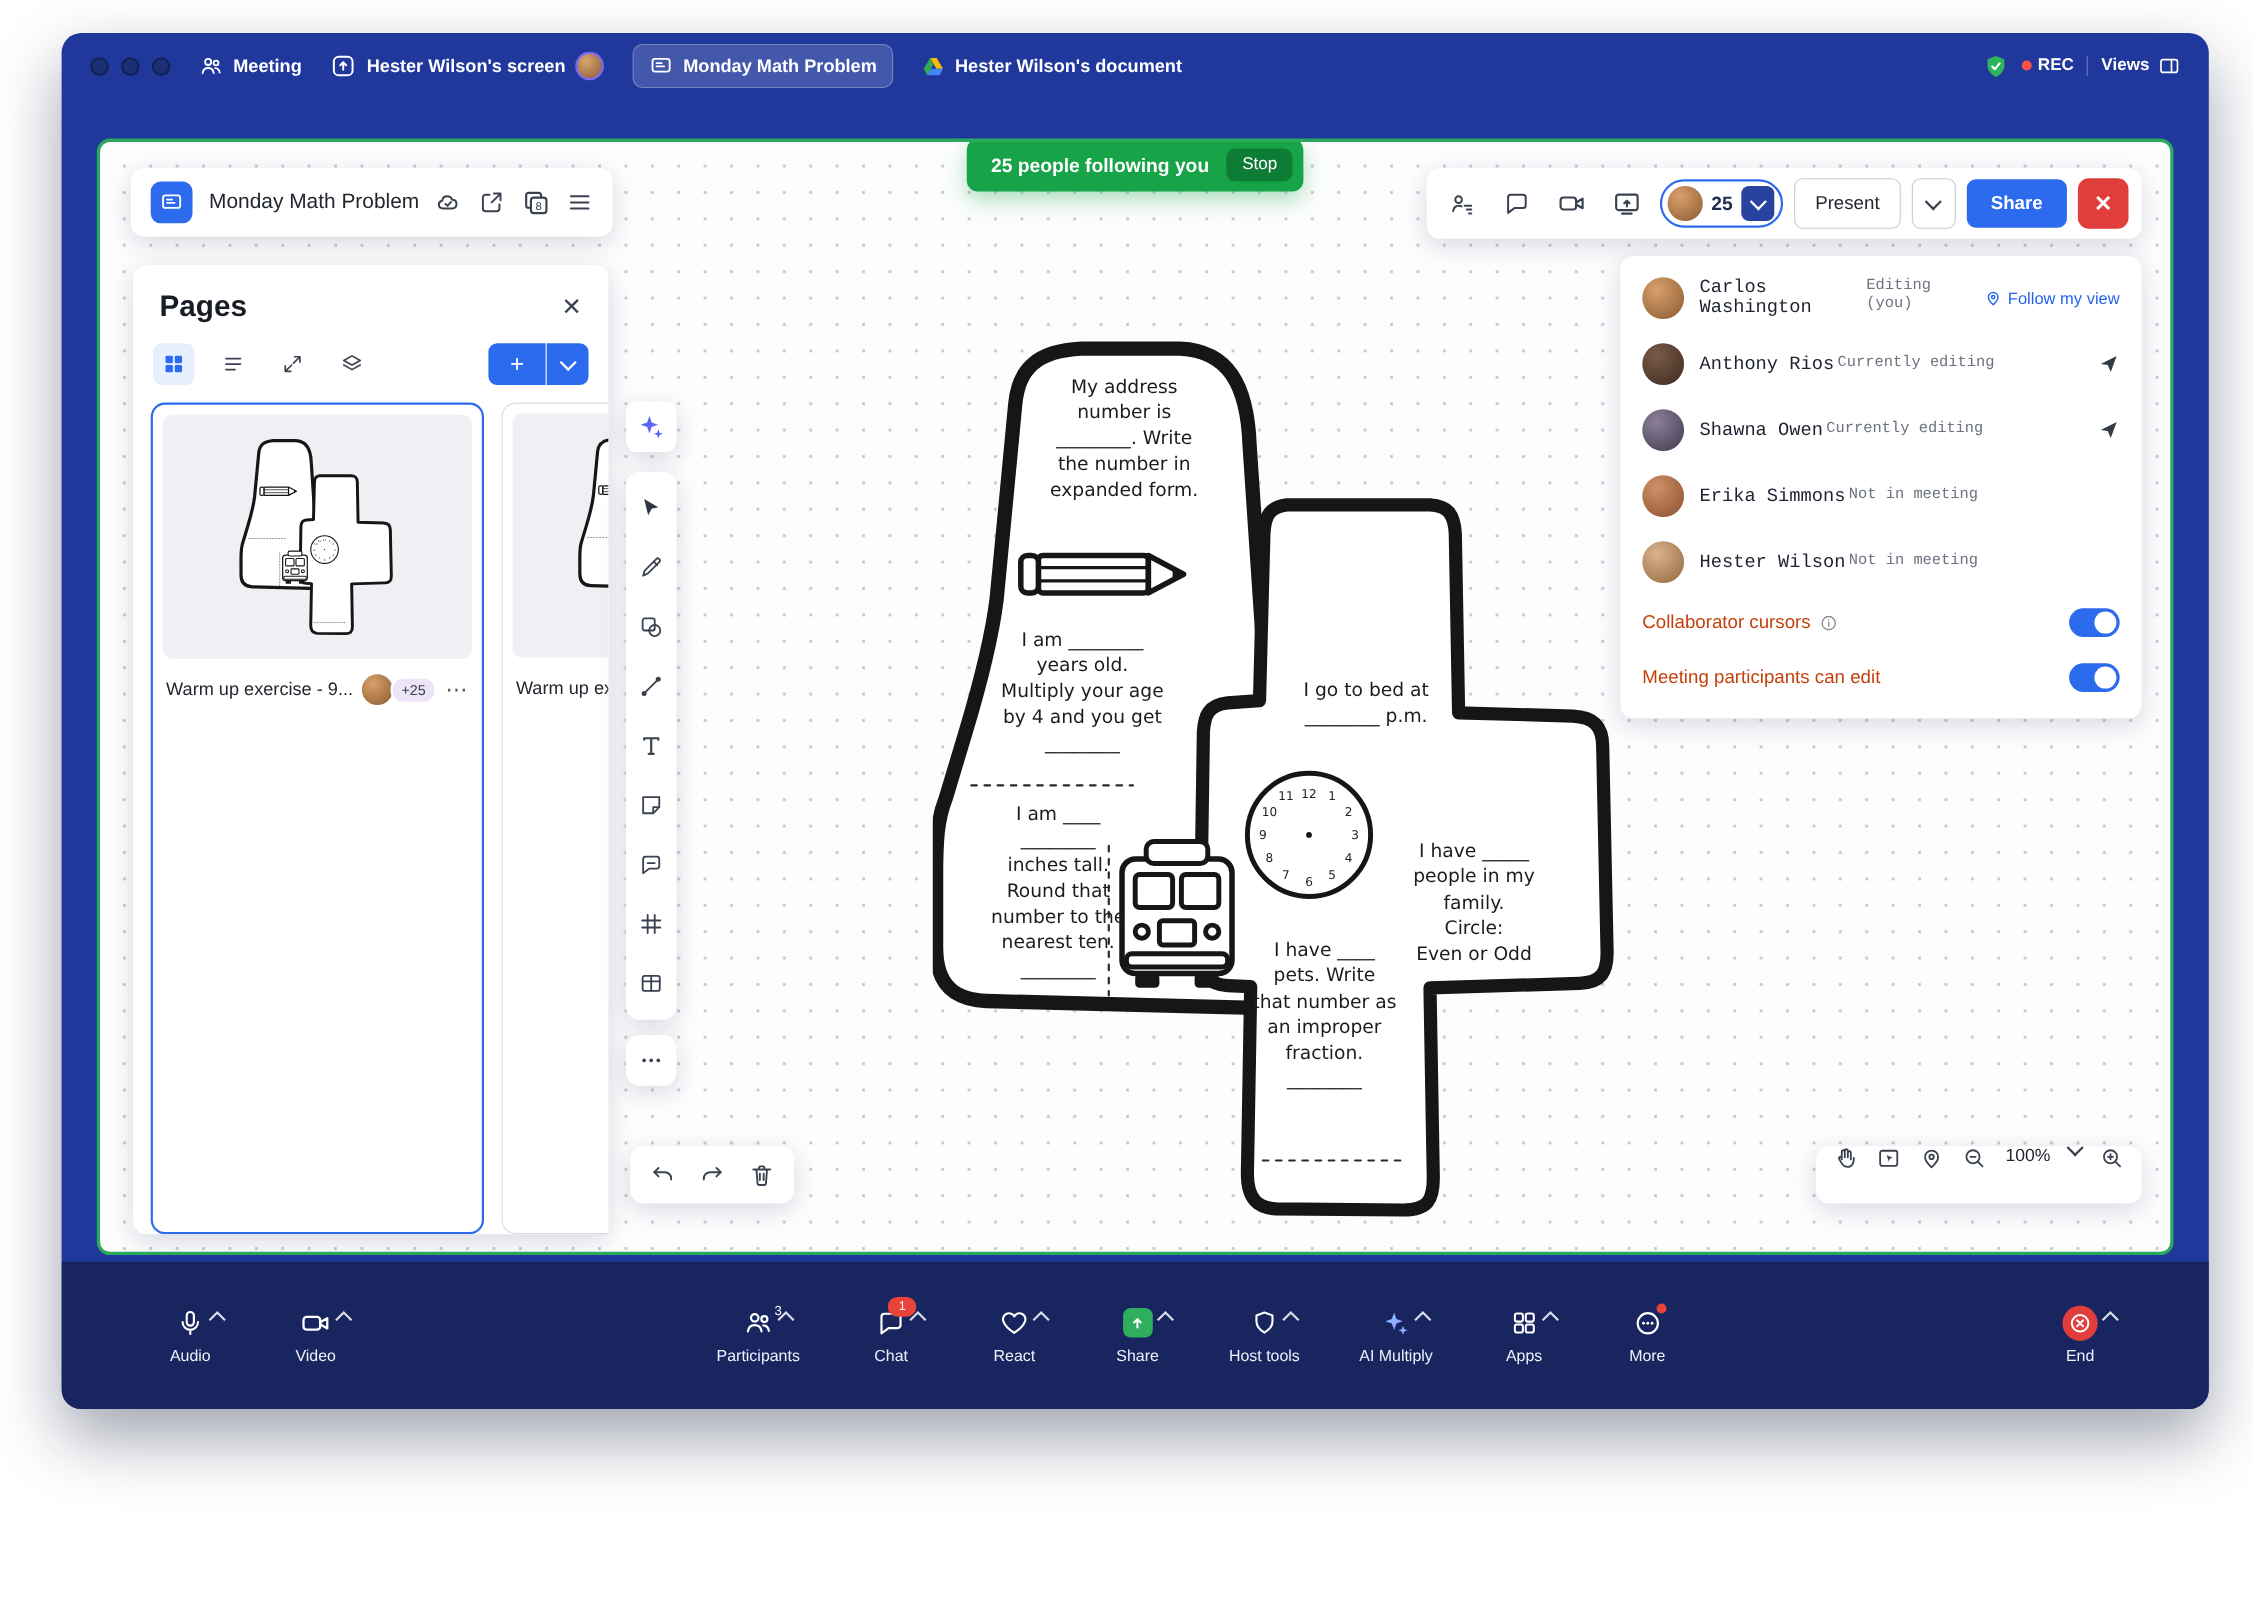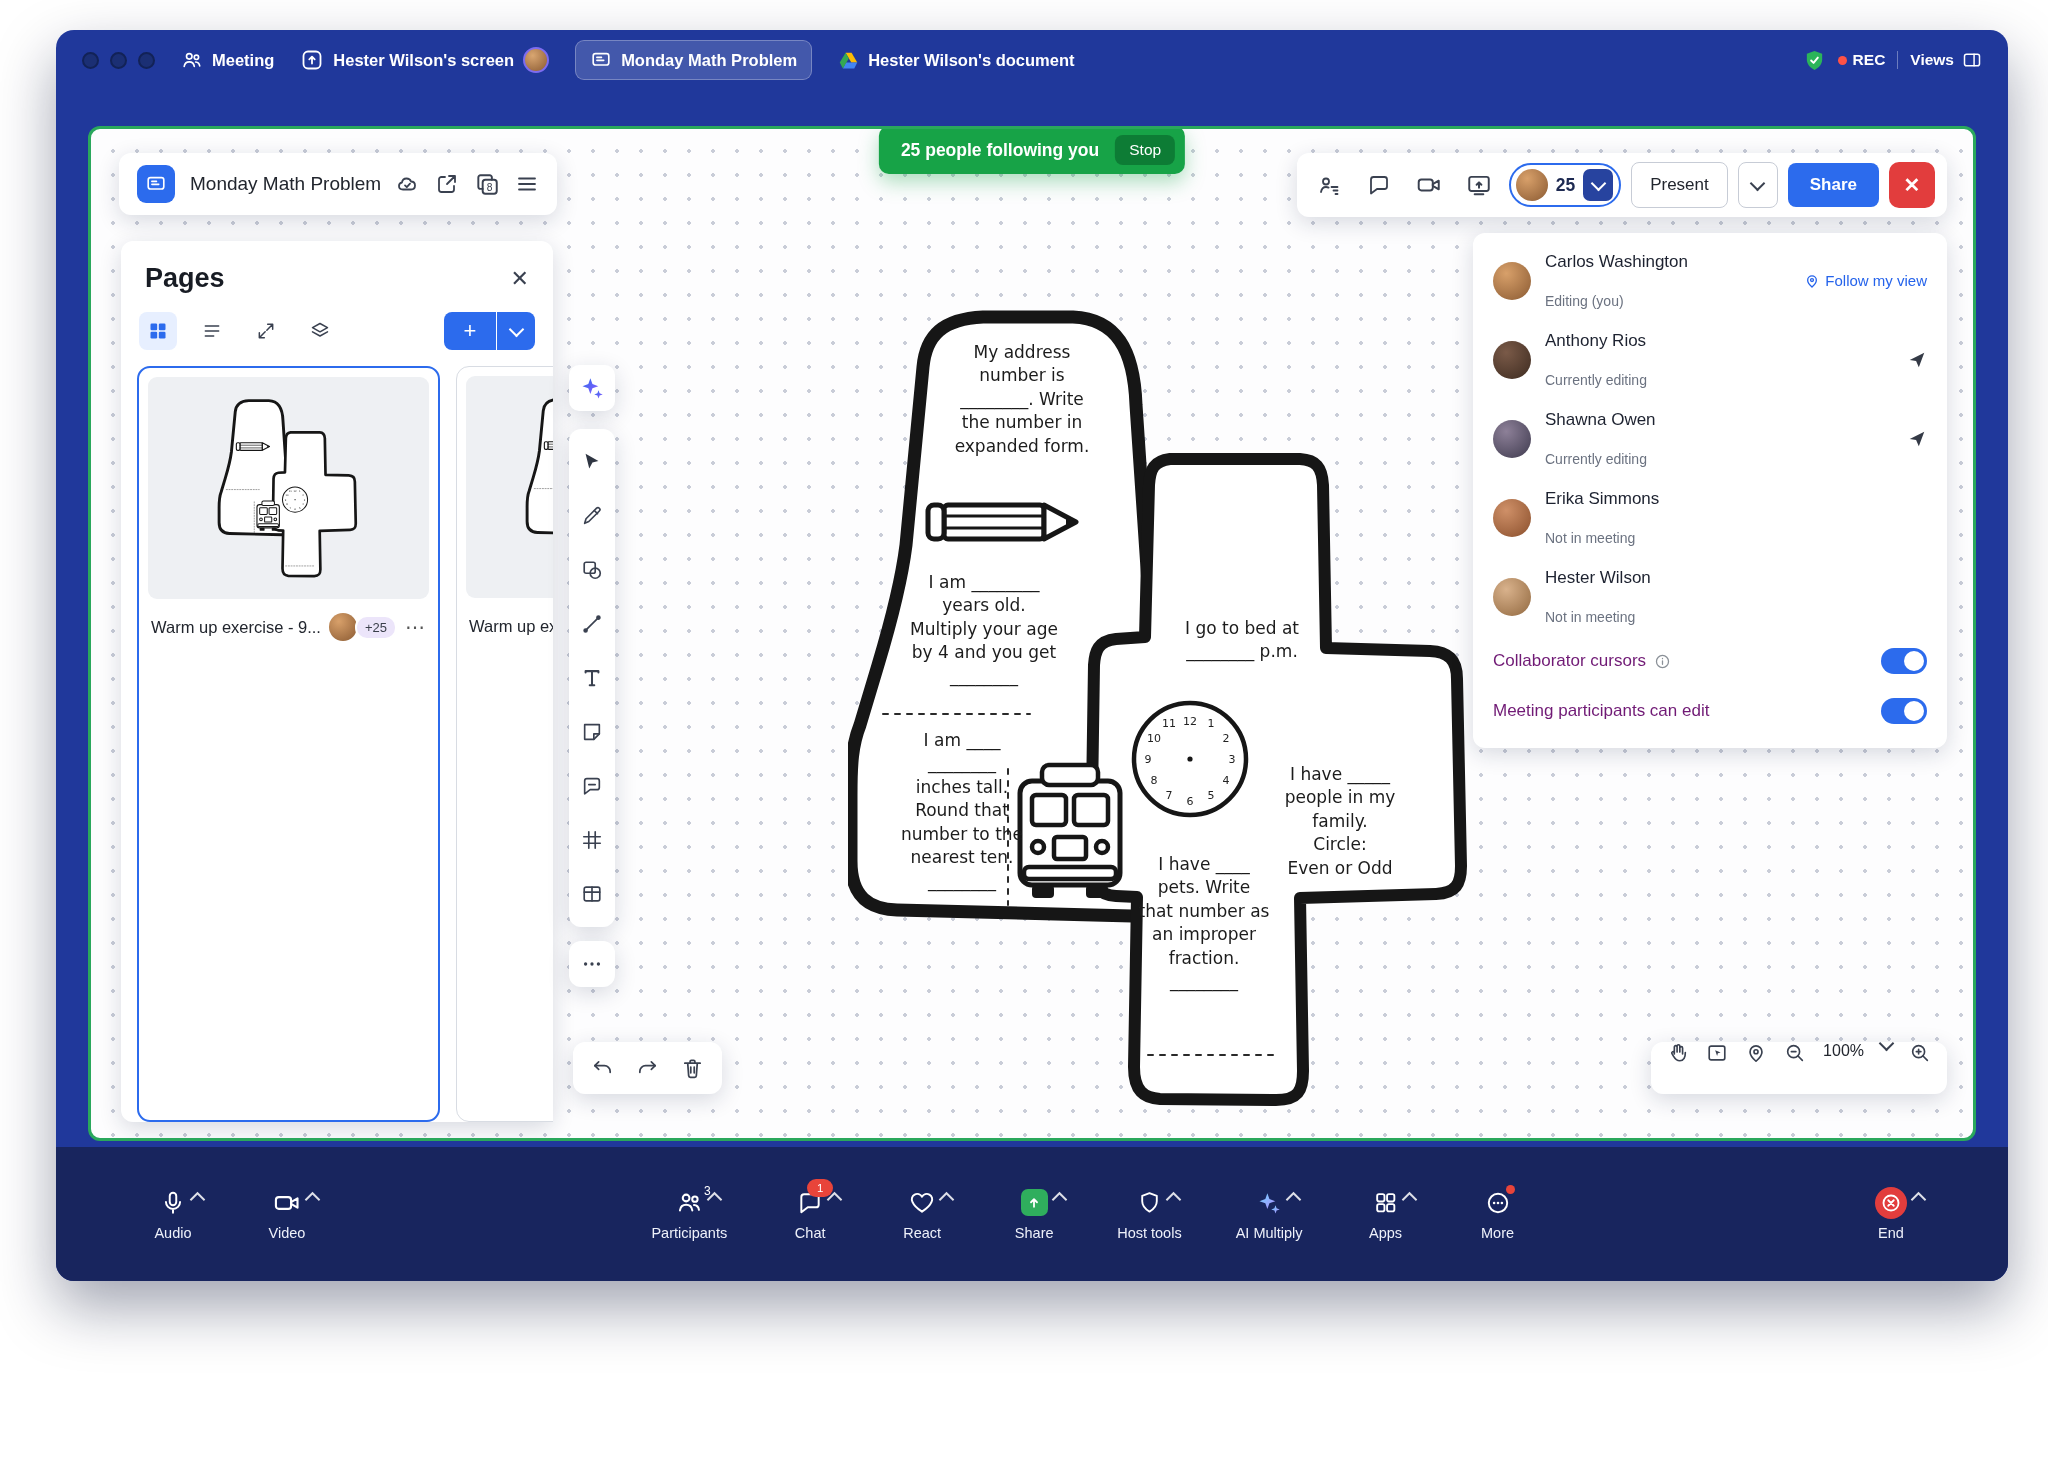--- a/index.html
+++ b/index.html
@@ -52,28 +52,28 @@
   .collab{position:absolute;right:26px;top:104px;width:474px;padding:8px 0 12px;z-index:6;}
   .crow{display:flex;align-items:center;gap:14px;padding:11px 20px;}
   .av{width:38px;height:38px;border-radius:50%;flex:none;}
   .av.sm{width:28px;height:28px;}
   .av1{background:radial-gradient(circle at 35% 30%,#d8a06a,#8a5a32);}
   .av2{background:radial-gradient(circle at 35% 30%,#7a5a48,#3d2b20);}
   .av3{background:radial-gradient(circle at 35% 30%,#e7b8a8,#a3705f);}
   .av4{background:radial-gradient(circle at 35% 30%,#8d8098,#3e3a4e);}
   .av5{background:radial-gradient(circle at 35% 30%,#cf9068,#8a4f2c);}
   .av6{background:radial-gradient(circle at 35% 30%,#d9b28c,#91683f);}
-  .cmeta{display:flex;flex-direction:column;gap:21px;min-width:0;}
+  .cmeta{display:flex;gap:3px;min-width:0;font-family:Liberation Mono, monospace;}
   .cname{font-size:17px;color:#1d2230;display:flex;align-items:center;gap:8px;}
   .cstatus{font-size:14px;color:#6b7280;}
   .extbadge{font-size:10.5px;letter-spacing:.5px;color:#565d6b;border:1px solid #c7ccd6;background:#f5f6f8;border-radius:9px;padding:2px 7px;font-weight:bold;}
   .cright{margin-left:auto;display:flex;align-items:center;gap:6px;}
   .follow{color:#2563eb;font-size:15px;display:flex;align-items:center;gap:5px;white-space:nowrap;}
   .trow{display:flex;align-items:center;gap:8px;padding:12px 20px;}
-  .trow .tlabel{font-size:17px;color:#701a75;}
+  .trow .tlabel{font-size:17px;color:#c2410c;}
   .tg{margin-left:auto;width:46px;height:26px;border-radius:13px;background:#2c6bed;position:relative;flex:none;}
   .tg::after{content:"";position:absolute;right:3px;top:3px;width:20px;height:20px;border-radius:50%;background:#fff;}
   
   .pages{position:absolute;left:30px;top:112px;bottom:16px;width:432px;z-index:6;display:flex;flex-direction:column;}
   .pg-head{display:flex;align-items:center;padding:22px 24px 0;}
   .pg-head .pt{font-size:27px;font-weight:bold;color:#181c24;}
   .pg-x{margin-left:auto;font-size:22px;color:#3a4150;}
   .pg-icons{display:flex;align-items:center;gap:16px;padding:18px 18px 0;}
   .pgi{width:38px;height:38px;display:flex;align-items:center;justify-content:center;border-radius:8px;}
   .pgi.active{background:#e7efff;}

